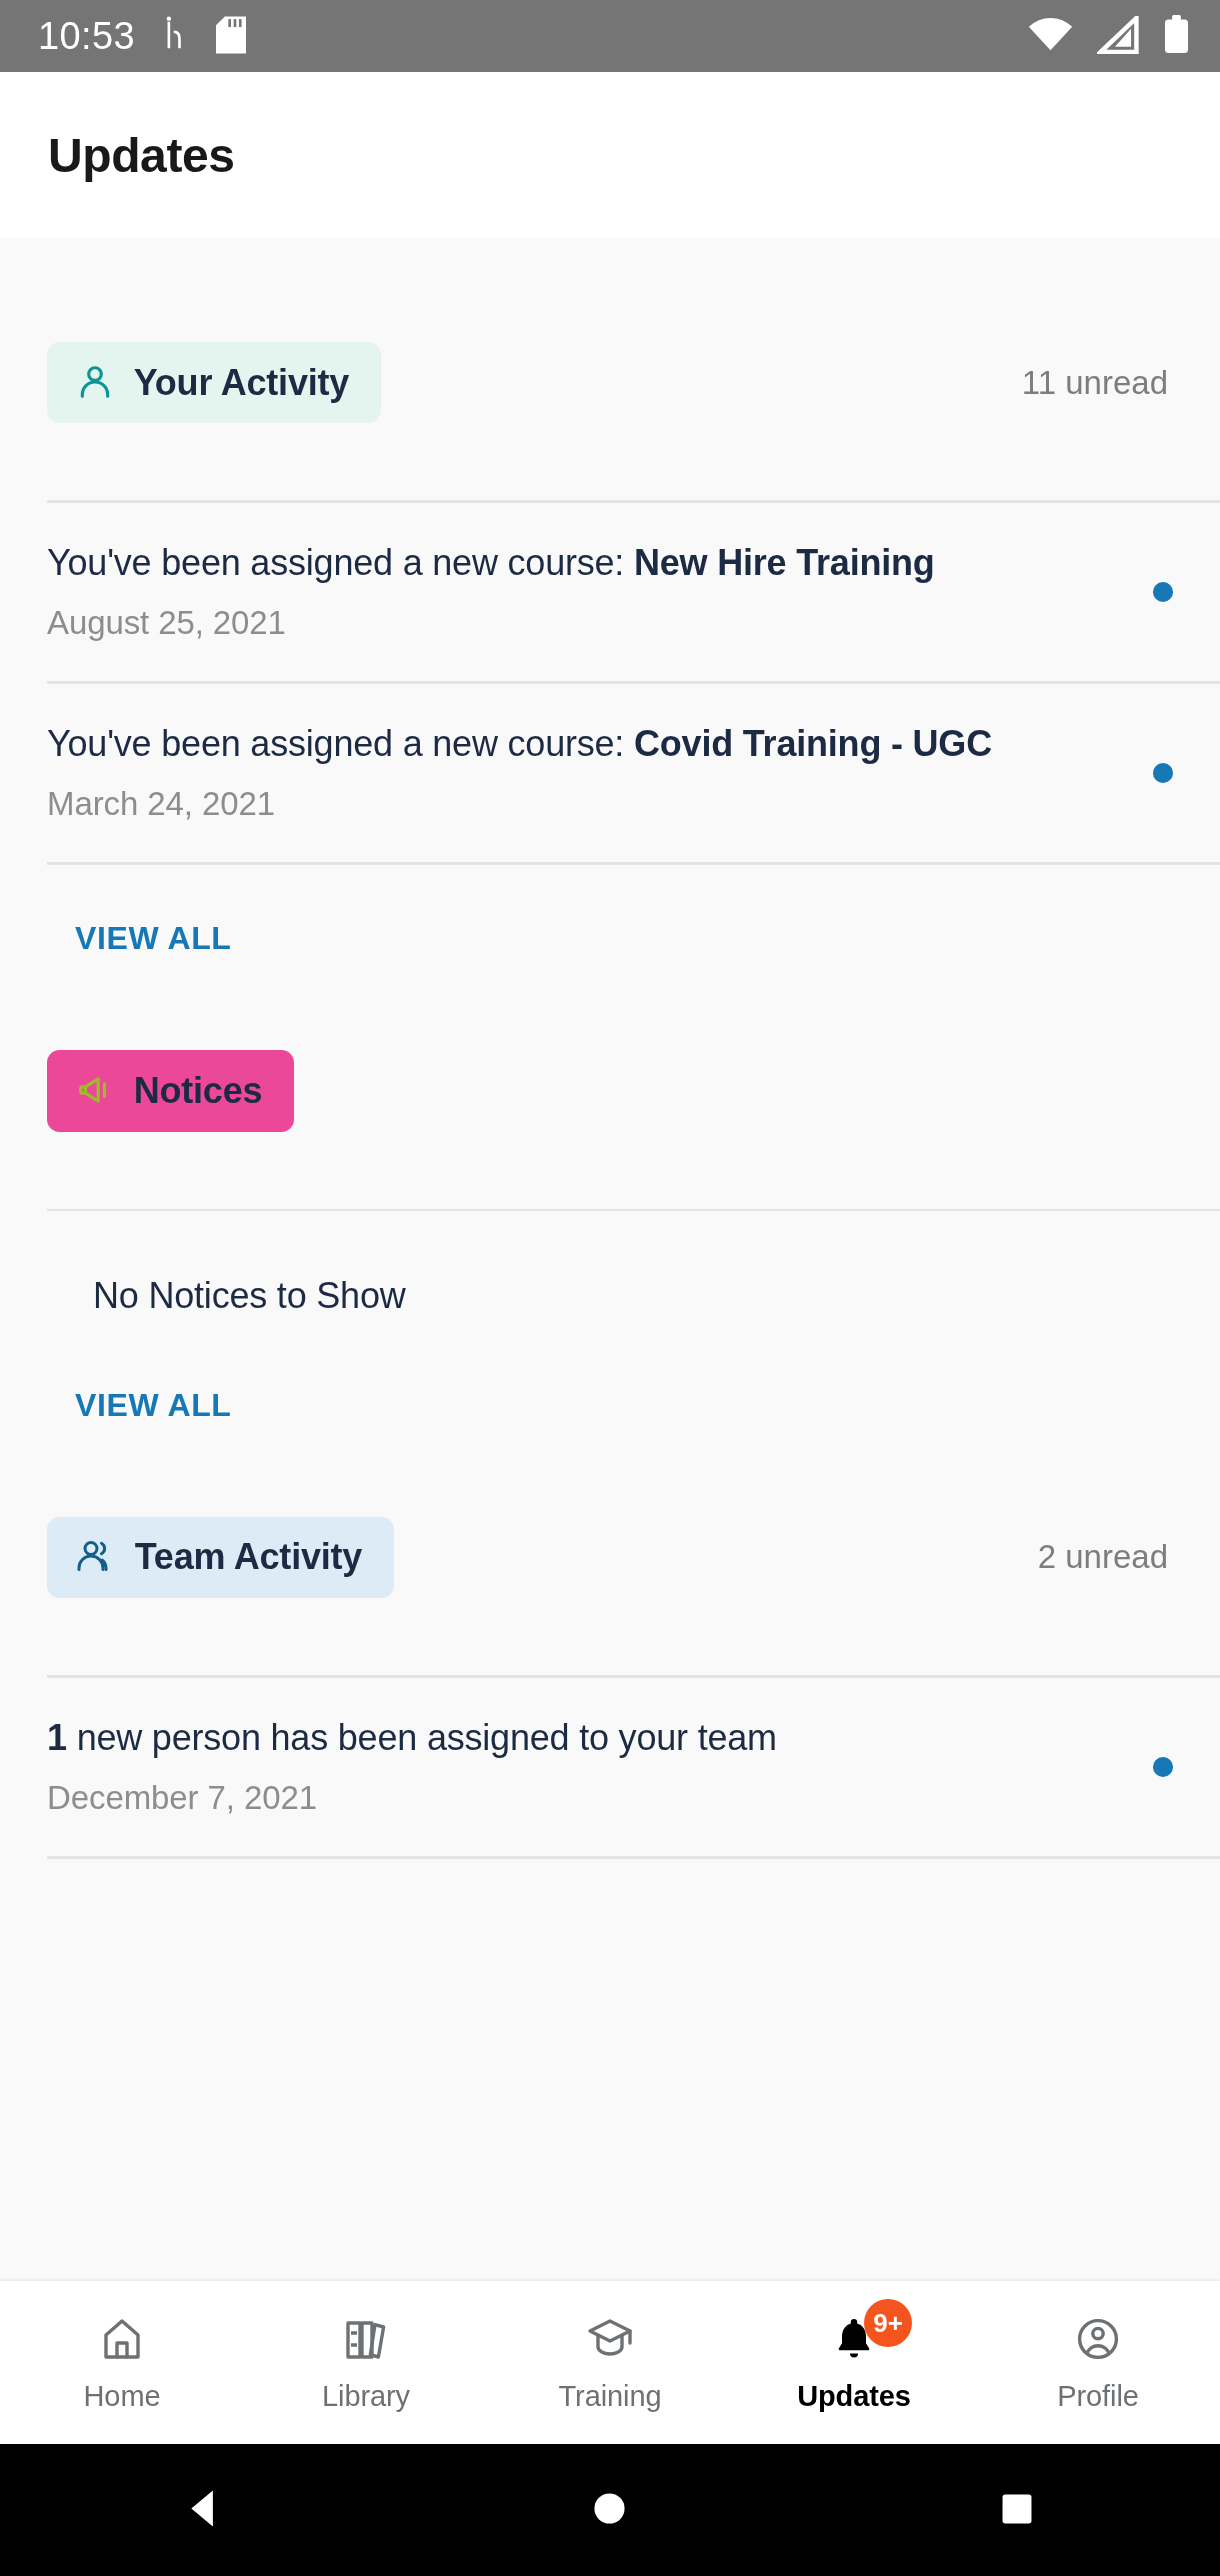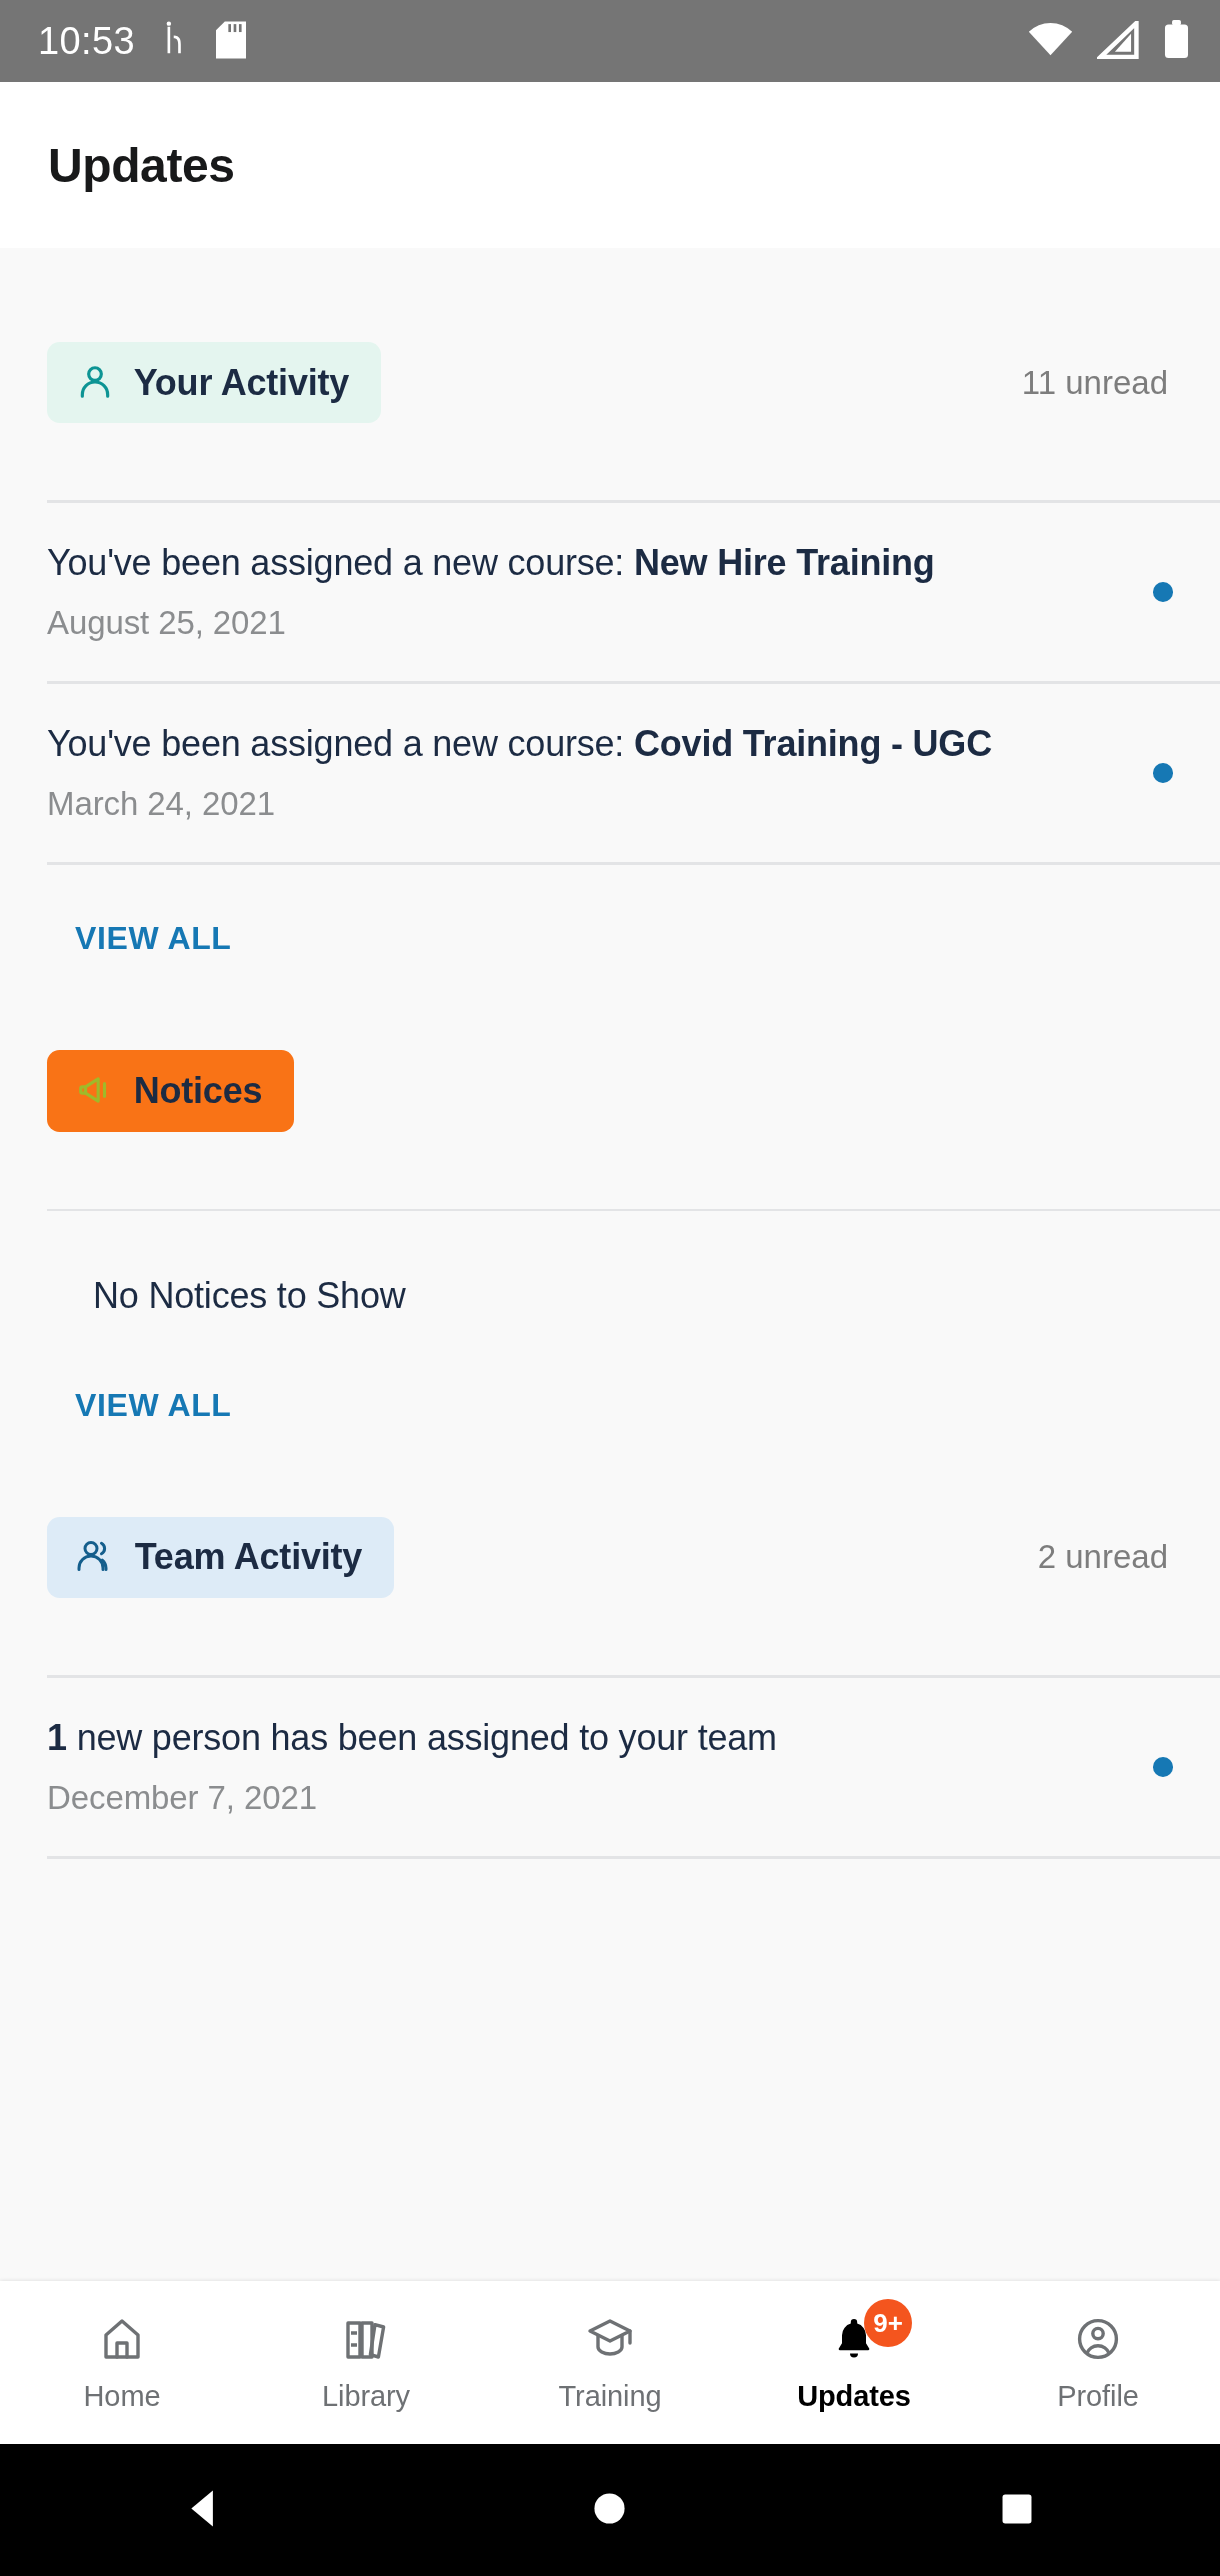--- a/index.html
+++ b/index.html
@@ -6,21 +6,21 @@
   html,body { width:1220px; height:2576px; }
   body {
     font-family:"Liberation Sans", sans-serif;
     background:#F9F9F9;
     overflow:hidden;
     position:relative;
   }
 
   
   .statusbar {
-    height:82px; background:#757575;
+    height:72px; background:#757575;
     display:flex; align-items:center; justify-content:space-between;
     padding:0 30px 0 38px;
   }
   .sb-left { display:flex; align-items:center; gap:29px; }
   .sb-time { color:#FFFFFF; font-size:38px; letter-spacing:0.4px; }
   .sb-ico { display:block; }
   .sb-right { display:flex; align-items:center; gap:23px; }
 
   
   .appbar {
@@ -45,21 +45,21 @@
   }
   .chip {
     display:inline-flex; align-items:flex-end; gap:19.7px;
     border-radius:12.5px; padding:19.7px 32px 19.7px 29px;
   }
   .chip-label {
     font-size:36px; font-weight:700; color:#1C2B43; letter-spacing:-0.2px;
     white-space:nowrap;
   }
   .chip-teal  { background:#E4F5EF; }
-  .chip-lime  { background:#f97316; }
+  .chip-lime  { background:#ec4899; }
   .chip-blue  { background:#DDEBF7; }
   .unread {
     font-size:33px; color:#7D7D7D; white-space:nowrap;margin-left:44px;
   }
 
   .divider {
     height:2.7px; background:#E3E4E6; margin-left:47px;
   }
 
   

